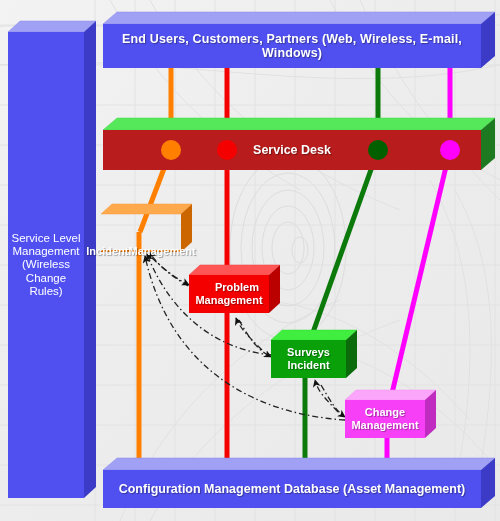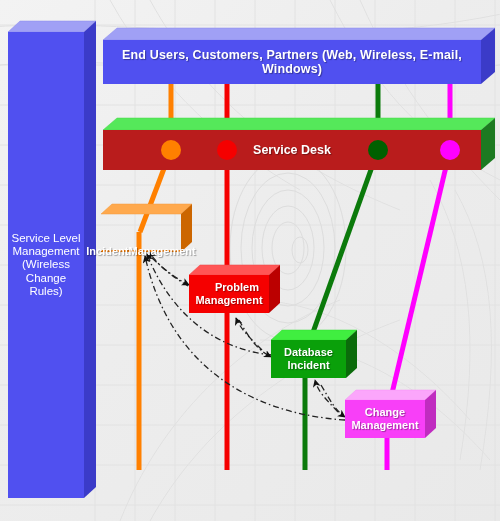--- a/index.html
+++ b/index.html
@@ -101,21 +101,21 @@
       <line x1="305" y1="352" x2="305" y2="470" stroke="#0b7a0b" stroke-width="5"></line>
     </g>
 
     <g>
       <line x1="450" y1="68" x2="450" y2="150" stroke="#ff00ff" stroke-width="5"></line>
       <line x1="450" y1="150" x2="388" y2="410" stroke="#ff00ff" stroke-width="5"></line>
       <line x1="387" y1="410" x2="387" y2="470" stroke="#ff00ff" stroke-width="5"></line>
     </g>
   </svg>
 
-  <div class="box3d" style="left:103px;top:40px;width:378px;height:44px;">
+  <div class="box3d" style="left:103px;top:24px;width:378px;height:44px;">
     <svg width="400" height="70" viewBox="0 0 400 70">
 
       <polygon points="0,0 14,-12 392,-12 378,0" fill="#a0a0f5" stroke="#8888ee" stroke-width="0.5"></polygon>
 
       <polygon points="378,0 392,-12 392,32 378,44" fill="#3b3bc8"></polygon>
     </svg>
     <div class="face" style="background:#5050f0;">
       <span class="lbl shadowtext" style="font-size:12.5px;letter-spacing:.15px;">End Users, Customers, Partners (Web, Wireless, E-mail, Windows)</span>
     </div>
   </div>
@@ -197,30 +197,39 @@
       <span class="lbl shadowtext" style="font-size:11px;">Management</span>
     </div>
   </div>
 
   <div class="box3d" style="left:271px;top:340px;width:75px;height:38px;z-index:7;">
     <svg width="100" height="60" viewBox="0 0 100 60">
       <polygon points="0,0 11,-10 86,-10 75,0" fill="#40ee40" stroke="#33dd33" stroke-width="0.5"></polygon>
       <polygon points="75,0 86,-10 86,28 75,38" fill="#0b6b0b"></polygon>
     </svg>
     <div class="face" style="background:#0aa00a;flex-direction:column;">
-      <span class="lbl shadowtext" style="font-size:11px;">Database</span>
+      <span class="lbl shadowtext" style="font-size:11px;">Surveys</span>
       <span class="lbl shadowtext" style="font-size:11px;">Incident</span>
     </div>
   </div>
 
   <div class="box3d" style="left:345px;top:400px;width:80px;height:38px;z-index:7;">
     <svg width="100" height="60" viewBox="0 0 100 60">
       <polygon points="0,0 11,-10 91,-10 80,0" fill="#fba6fb" stroke="#f48ef4" stroke-width="0.5"></polygon>
       <polygon points="80,0 91,-10 91,28 80,38" fill="#c02cc0"></polygon>
     </svg>
     <div class="face" style="background:#f83ff8;flex-direction:column;text-align:center;">
       <span class="lbl shadowtext" style="font-size:11px;">Change</span>
       <span class="lbl shadowtext" style="font-size:11px;">Management</span>
     </div>
   </div>
 
+  <div class="box3d" style="left:103px;top:470px;width:378px;height:38px;z-index:8;">
+    <svg width="400" height="60" viewBox="0 0 400 60">
+      <polygon points="0,0 14,-12 392,-12 378,0" fill="#a0a0f5" stroke="#8888ee" stroke-width="0.5"></polygon>
+      <polygon points="378,0 392,-12 392,26 378,38" fill="#3b3bc8"></polygon>
+    </svg>
+    <div class="face" style="background:#5050f0;">
+      <span class="lbl shadowtext" style="font-size:12.5px;">Configuration Management Database (Asset Management)</span>
+    </div>
+  </div>
 
 </div>
 
 </body></html>

